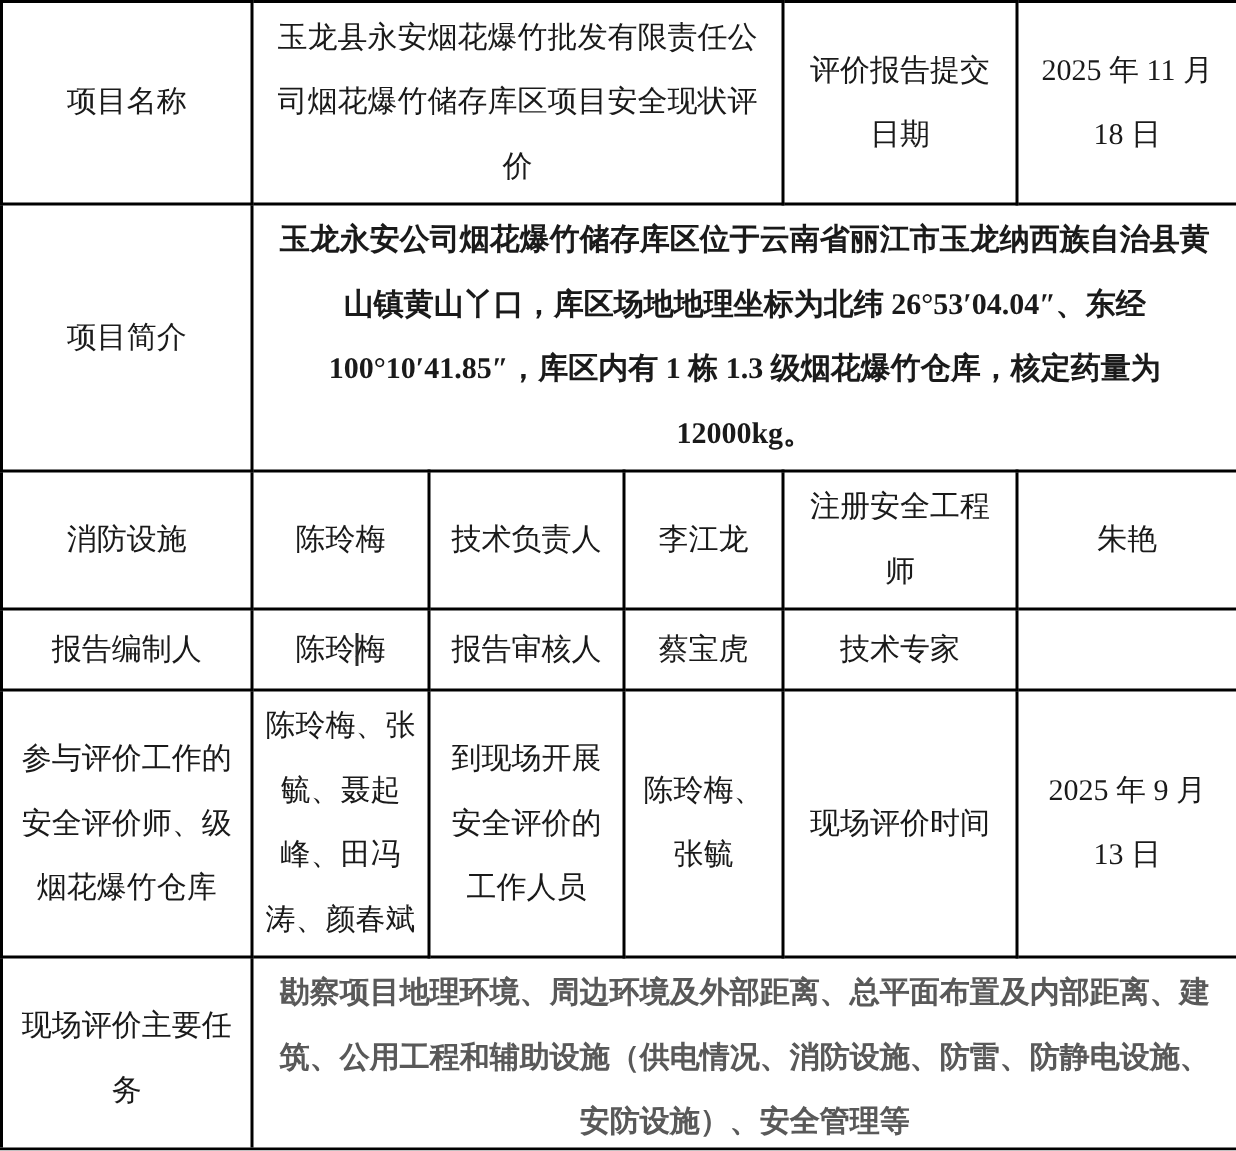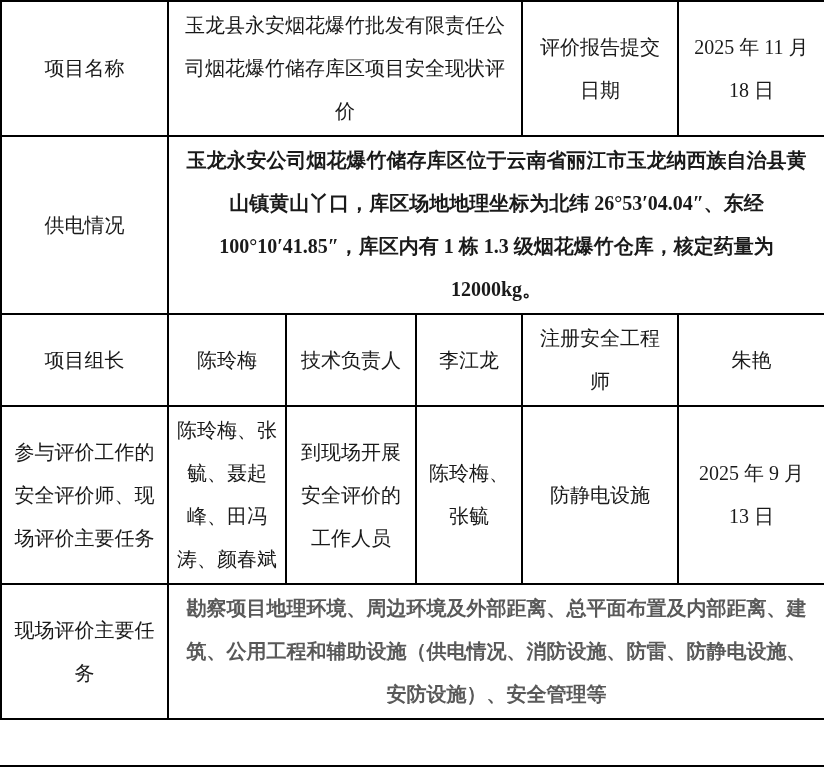--- a/index.html
+++ b/index.html
@@ -63,40 +63,51 @@
 
     <tbody>
         <tr style="height:88px">
       <td>项目名称</td>
       <td colspan="3" class="lefttext">玉龙县永安烟花爆竹批发有限责任公司烟花爆竹储存库区项目安全现状评价</td>
       <td class="tight">评价报告提交日期</td>
       <td class="lefttext datecell">2025 年 11 月 18 日</td>
     </tr>
 
     <tr style="height:174px">
-      <td>供电情况</td>
+      <td>项目简介</td>
       <td colspan="5" class="justtext">玉龙永安公司烟花爆竹储存库区位于云南省丽江市玉龙纳西族自治县黄山镇黄山丫口，库区场地地理坐标为北纬 26°53′04.04″、东经 100°10′41.85″，库区内有 1 栋 1.3 级烟花爆竹仓库，核定药量为 12000kg。</td>
     </tr>
 
     <tr style="height:90px">
-      <td>项目组长</td>
+      <td>消防设施</td>
       <td>陈玲梅</td>
       <td>技术负责人</td>
       <td>李江龙</td>
       <td class="tight">注册安全工程师</td>
       <td>朱艳</td>
     </tr>
 
+    <tr style="height:54px">
+      <td>报告编制人</td>
+      <td class="relcell">
+        <span>陈玲梅</span>
+        <span class="caret"></span>
+      </td>
+      <td>报告审核人</td>
+      <td>蔡宝虎</td>
+      <td class="tight">技术专家</td>
+      <td></td>
+    </tr>
 
     <tr style="height:178px">
-      <td class="tight">参与评价工作的安全评价师、现场评价主要任务</td>
+      <td class="tight">参与评价工作的安全评价师、级烟花爆竹仓库</td>
       <td style="padding-left:6px;padding-right:6px">陈玲梅、张毓、聂起峰、田冯涛、颜春斌</td>
       <td>到现场开展安全评价的工作人员</td>
       <td>陈玲梅、张毓</td>
-      <td class="tight">防静电设施</td>
+      <td class="tight">现场评价时间</td>
       <td class="lefttext datecell">2025 年 9 月 13 日</td>
     </tr>
 
     <tr style="height:129px">
       <td>现场评价主要任务</td>
       <td colspan="5" class="justtext graytext">勘察项目地理环境、周边环境及外部距离、总平面布置及内部距离、建筑、公用工程和辅助设施（供电情况、消防设施、防雷、防静电设施、安防设施）、安全管理等</td>
     </tr>
 
   </tbody>
     </table>

